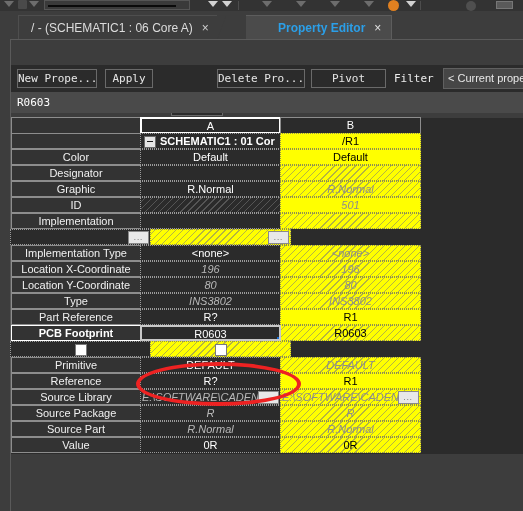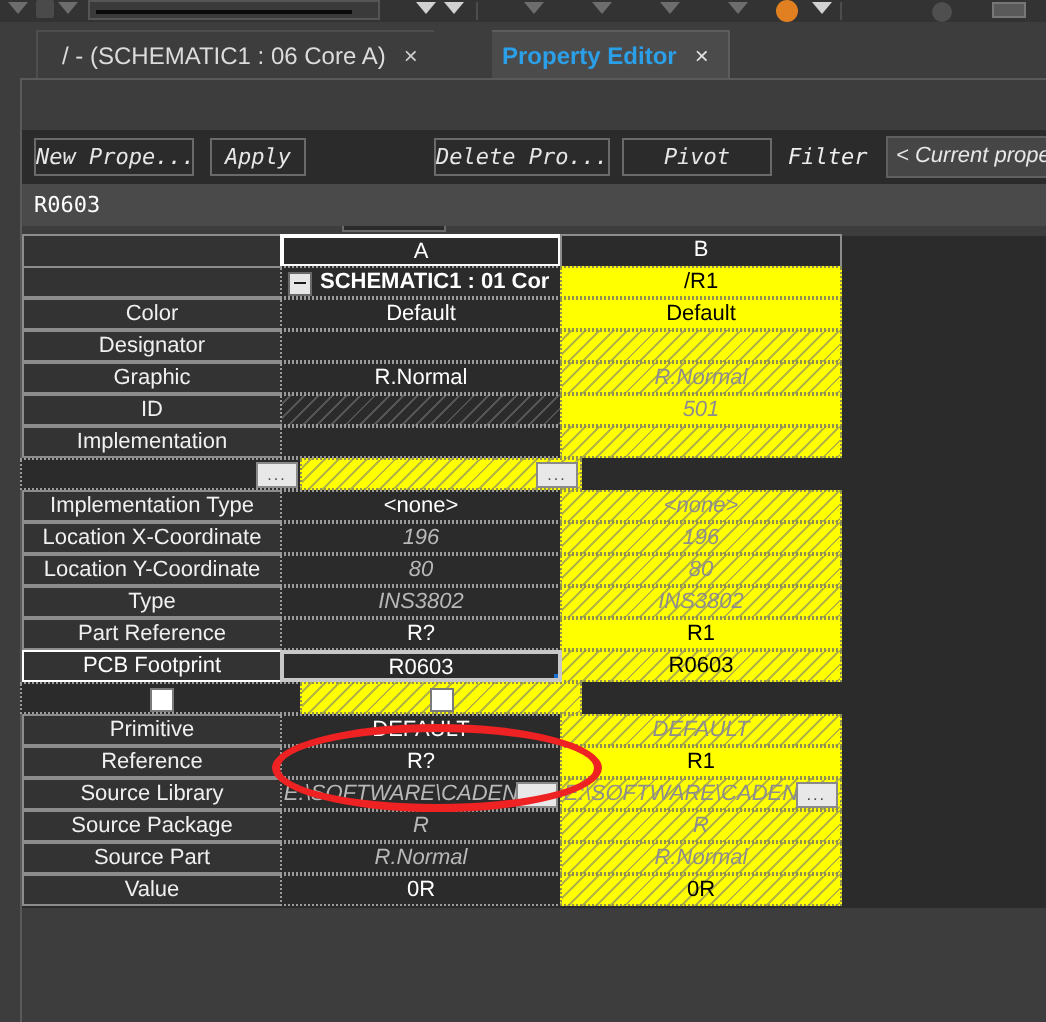--- a/index.html
+++ b/index.html
@@ -131,21 +131,21 @@
     border-left: 9px solid #3d3d3d;
     border-bottom: 24px solid transparent;
   }
   #tab-property {
     left: 246px;
     background: #4b4b4b;
     color: #2b9fe8;
     font-weight: bold;
     border-top: 1px solid #5d5d5d;
     border-right: 1px solid #5d5d5d;
-    padding-left: 5px;
+    padding-left: 32px;
     padding-right: 10px;
   }
   .tab-close {
     margin-left: 9px;
     font-size: 12px;
     color: #cfcfcf;
     line-height: 1;
   }
   #tab-property .tab-close { color: #e2e2e2; font-weight: normal; }
 
@@ -159,21 +159,20 @@
     border-top: 1px solid #5a5a5a;
     box-sizing: border-box;
   }
 
   
   #prop-toolbar {
     position: absolute;
     left: 0; top: 25px;
     width: 512px; height: 27px;
     background: #2b2b2b;
-    font-style: italic;
   }
   .tb-btn {
     position: absolute;
     top: 4px;
     height: 19px;
     box-sizing: border-box;
     background: #2b2b2b;
     border: 1px solid #6a6a6a;
     color: #e6e6e6;
     font-family: "DejaVu Sans Mono", monospace;
@@ -397,21 +396,21 @@
   .c-a.selected::after {
     content: "";
     position: absolute;
     right: -3px; bottom: -3px;
     width: 5px; height: 5px;
     background: #1a6fd4;
   }
   .c-label.selected-label {
     border: 1px solid #ffffff;
     color: #ffffff;
-    font-weight: normal;
+    font-weight: bold;
   }
 
   
   #annot-ellipse {
     position: absolute;
     left: 125px; top: 322px;
     width: 165px; height: 44px;
     border: 4px solid #ee2222;
     border-radius: 50%;
     box-sizing: border-box;

